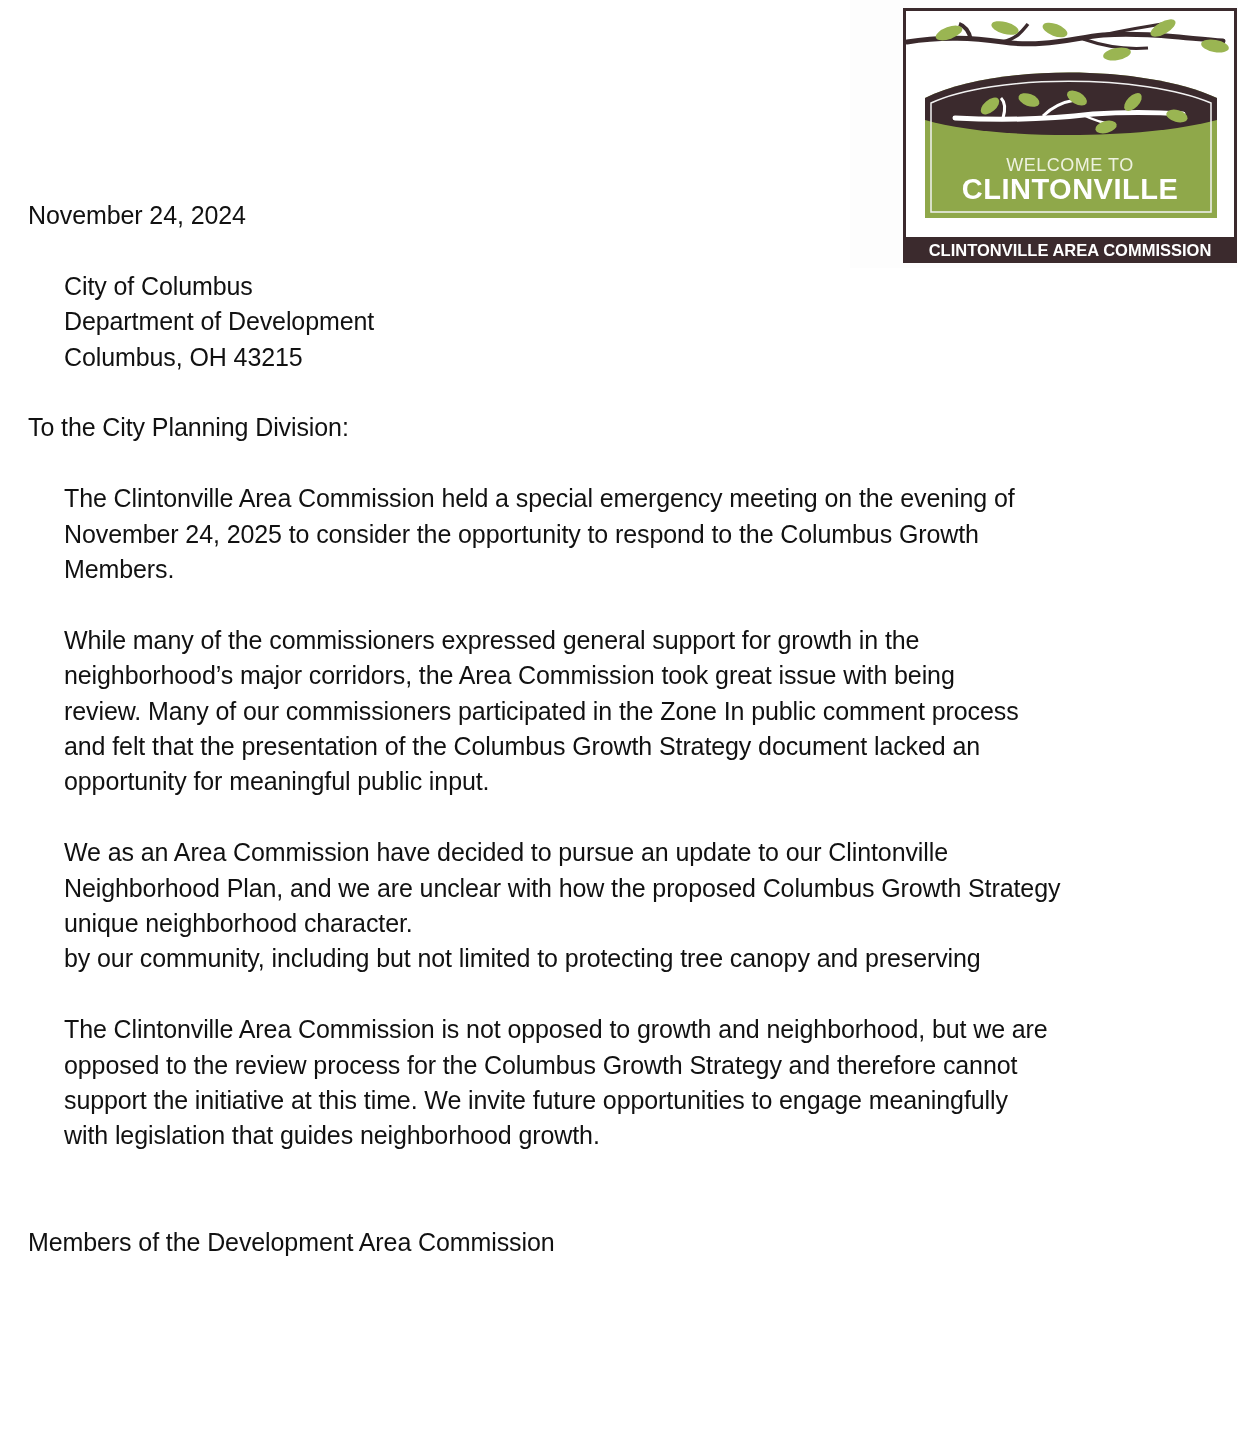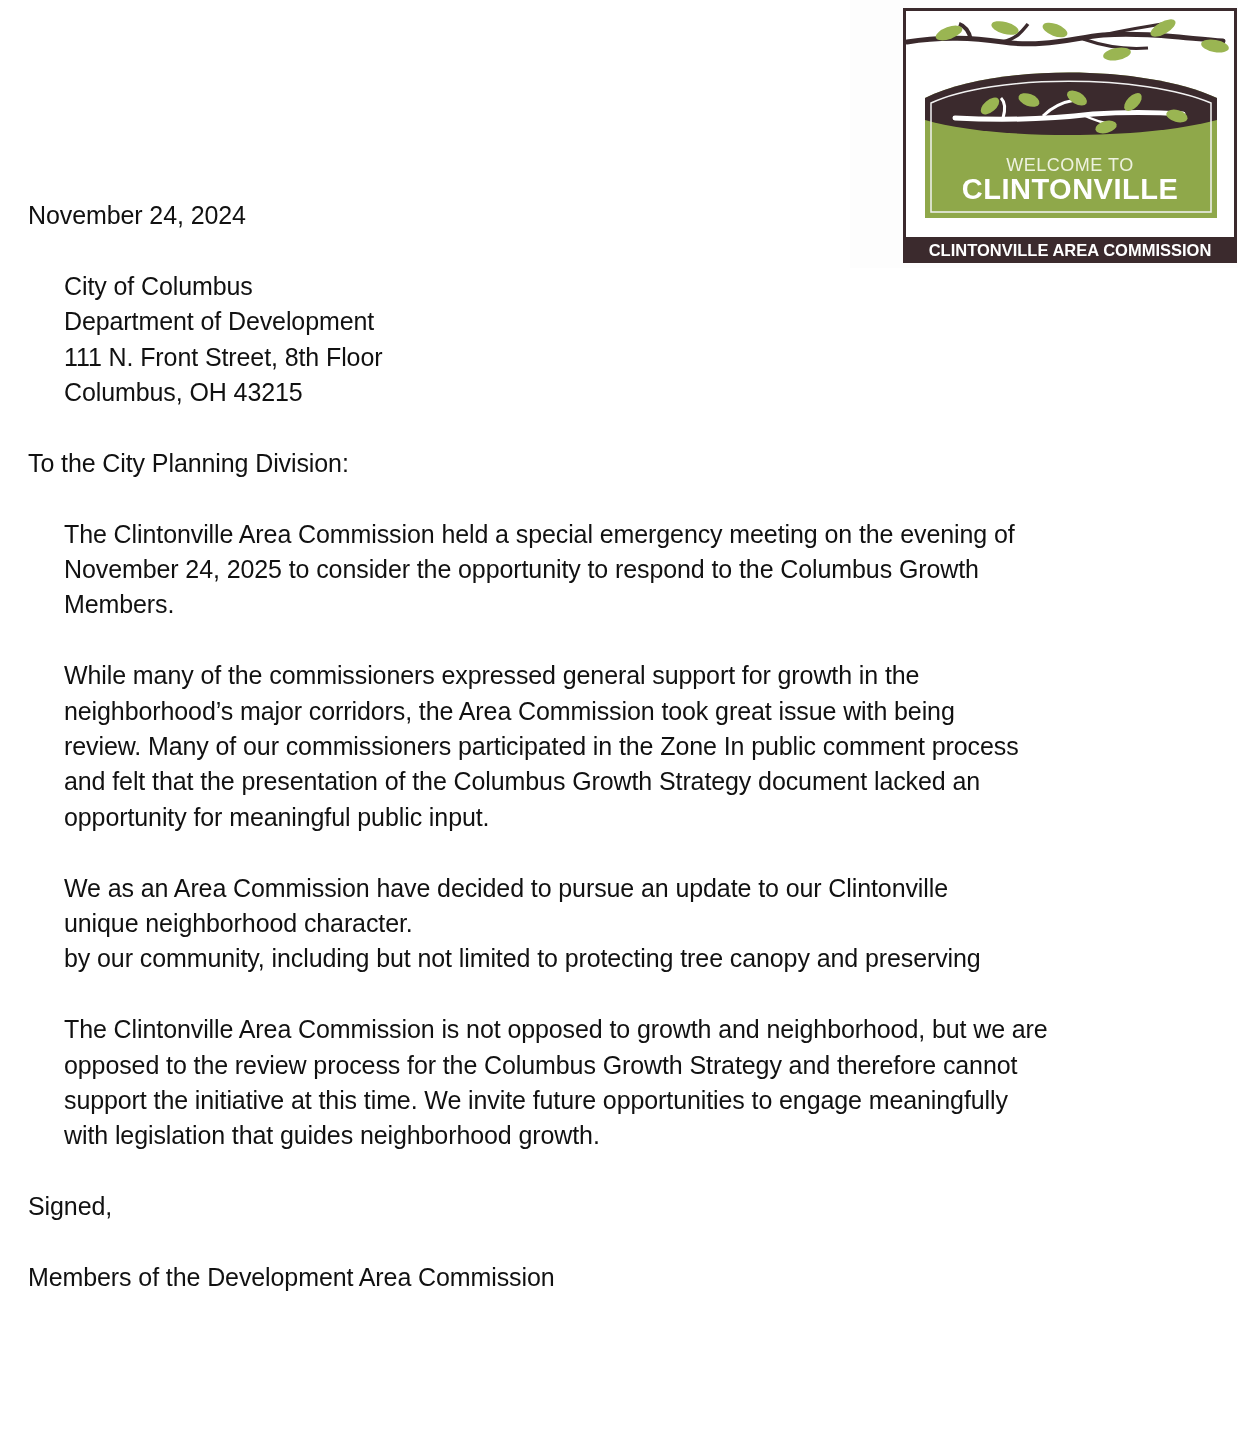--- a/index.html
+++ b/index.html
@@ -61,21 +61,20 @@
   </g>
 </svg>
 
 <div class="letter">
   <p>November 24, 2024</p>
   <div class="gap"></div>
 
   <div>
     <span class="line">City of Columbus</span>
     <span class="line">Department of Development</span>
-    <span class="line">111 N. Front Street, 8th Floor</span>
     <span class="line">Columbus, OH 43215</span>
   </div>
   <div class="gap"></div>
 
   <p>To the City Planning Division:</p>
   <div class="gap"></div>
 
   <div>
     <span class="line">The Clintonville Area Commission held a special emergency meeting on the evening of</span>
     <span class="line">November 24, 2025 to consider the opportunity to respond to the Columbus Growth</span>
@@ -87,30 +86,30 @@
     <span class="line">While many of the commissioners expressed general support for growth in the</span>
     <span class="line">neighborhood’s major corridors, the Area Commission took great issue with being</span>
     <span class="line">review. Many of our commissioners participated in the Zone In public comment process</span>
     <span class="line">and felt that the presentation of the Columbus Growth Strategy document lacked an</span>
     <span class="line">opportunity for meaningful public input.</span>
   </div>
   <div class="gap"></div>
 
   <div>
     <span class="line">We as an Area Commission have decided to pursue an update to our Clintonville</span>
+    <span class="line">Neighborhood Plan, and we are unclear with how the proposed Columbus Growth Strategy</span>
     <span class="line">unique neighborhood character.</span>
     <span class="line">by our community, including but not limited to protecting tree canopy and preserving</span>
   </div>
   <div class="gap"></div>
 
   <div>
     <span class="line">The Clintonville Area Commission is not opposed to growth and neighborhood, but we are</span>
     <span class="line">opposed to the review process for the Columbus Growth Strategy and therefore cannot</span>
     <span class="line">support the initiative at this time. We invite future opportunities to engage meaningfully</span>
     <span class="line">with legislation that guides neighborhood growth.</span>
   </div>
   <div class="gap"></div>
 
-  <p>Signed,</p>
   <div class="gap"></div>
 
   <p>Members of the Development Area Commission</p>
 </div>
 
 </body></html>

